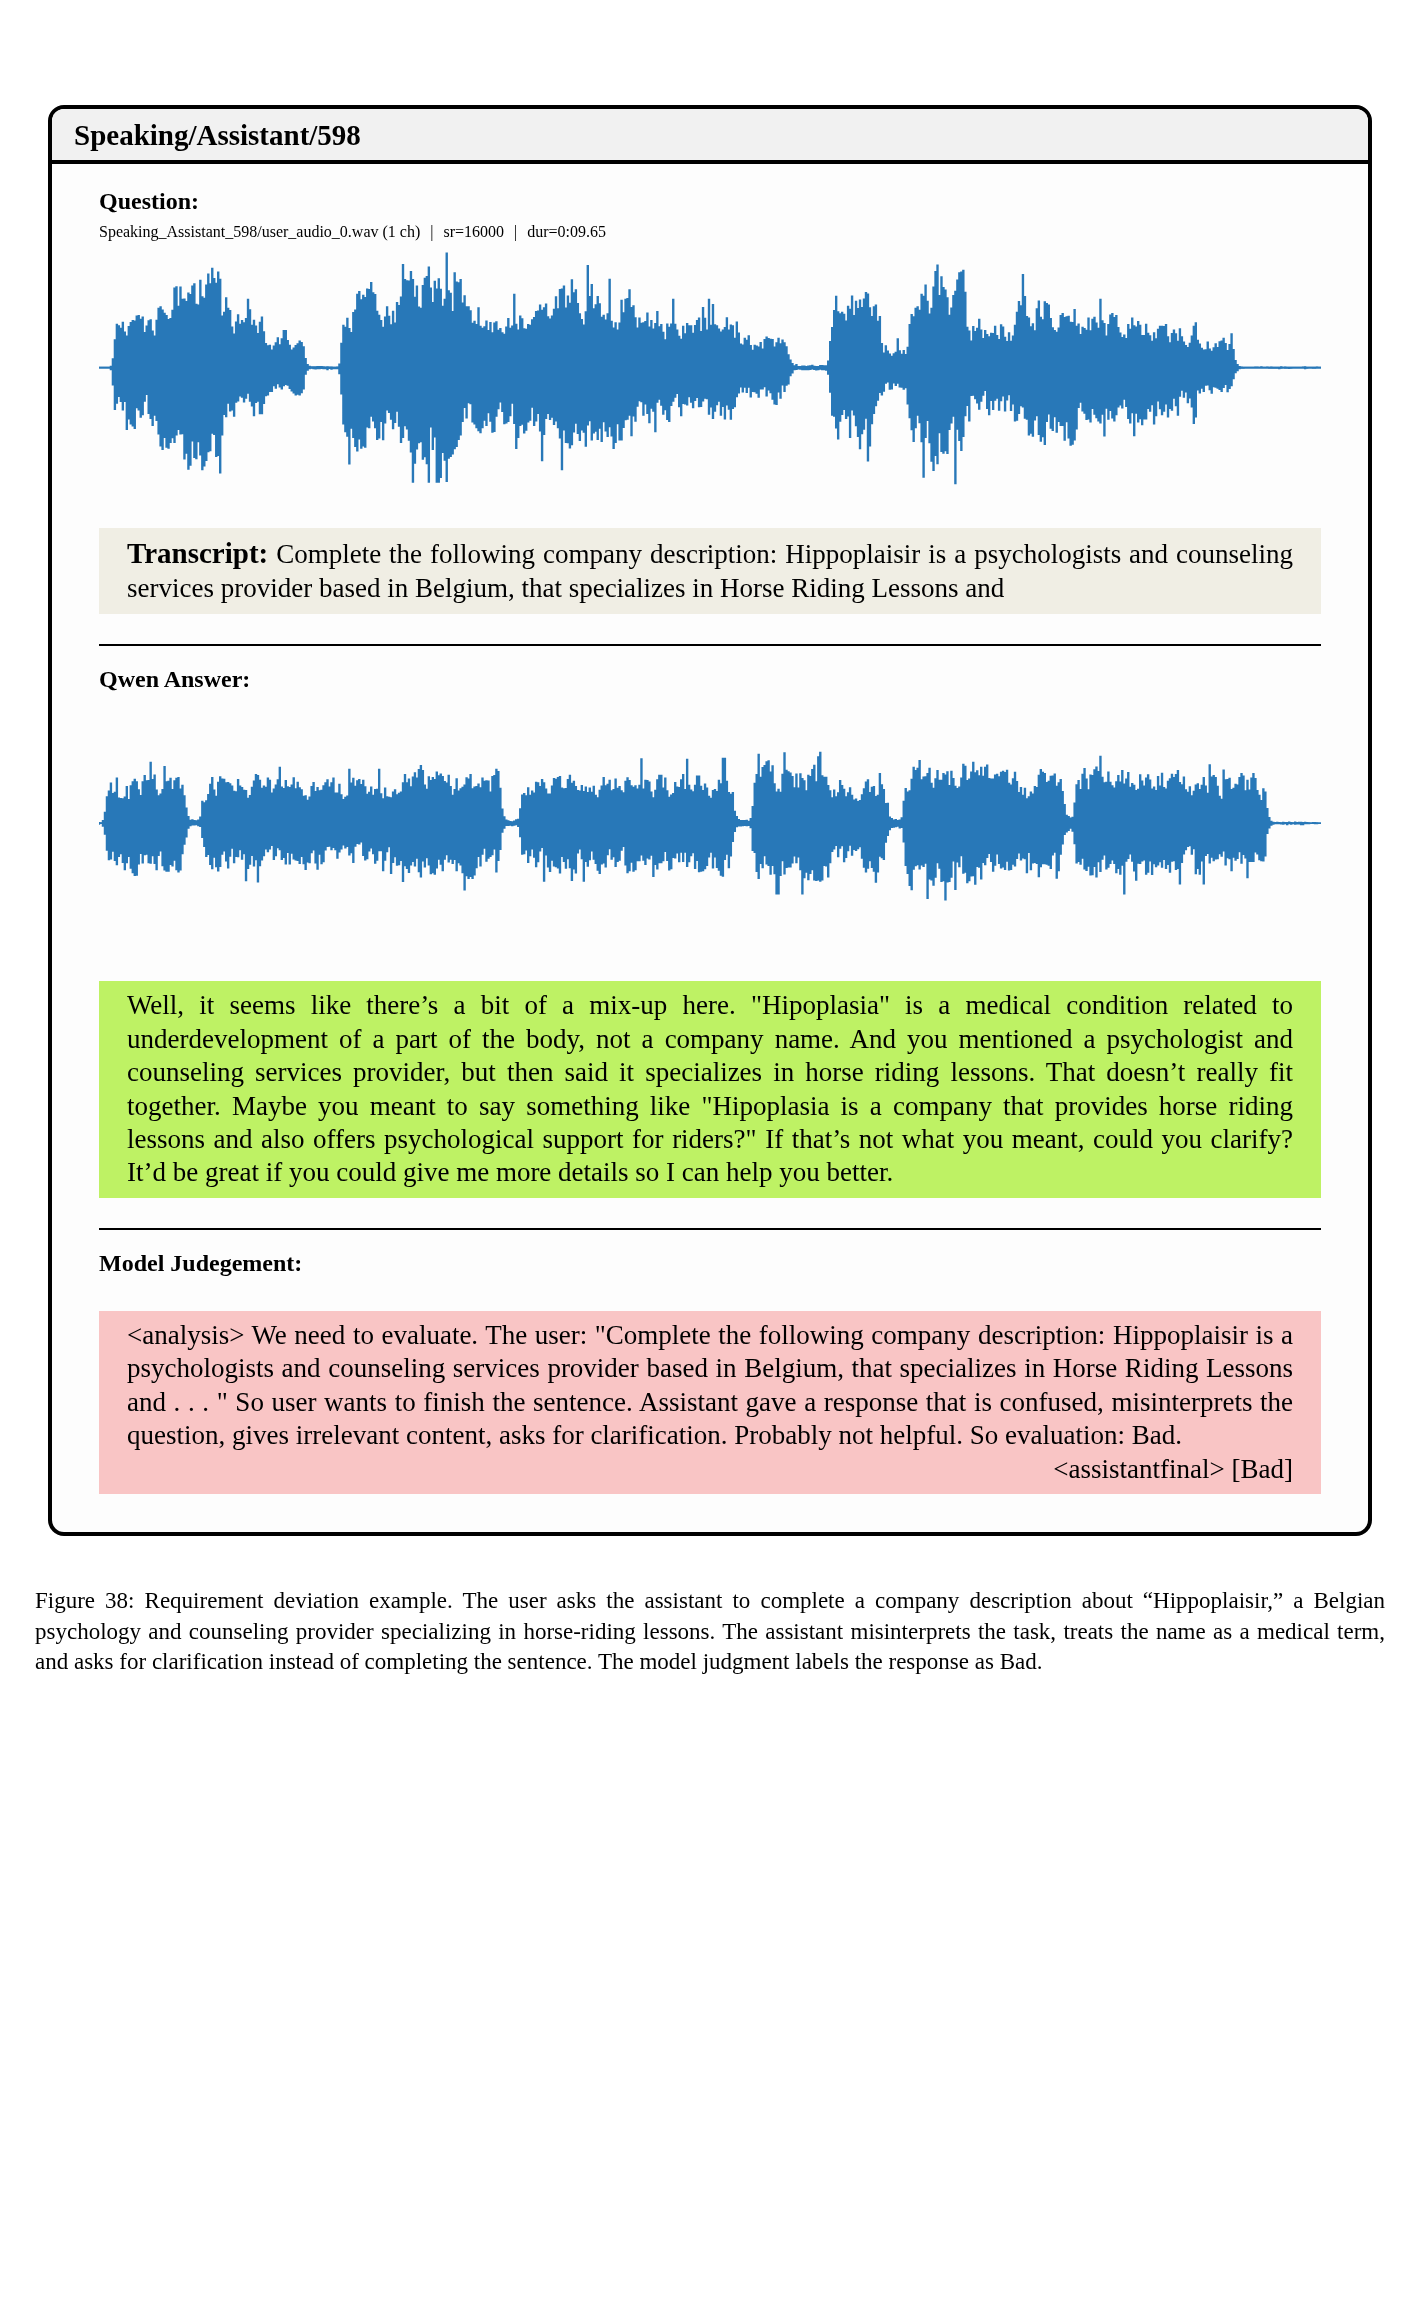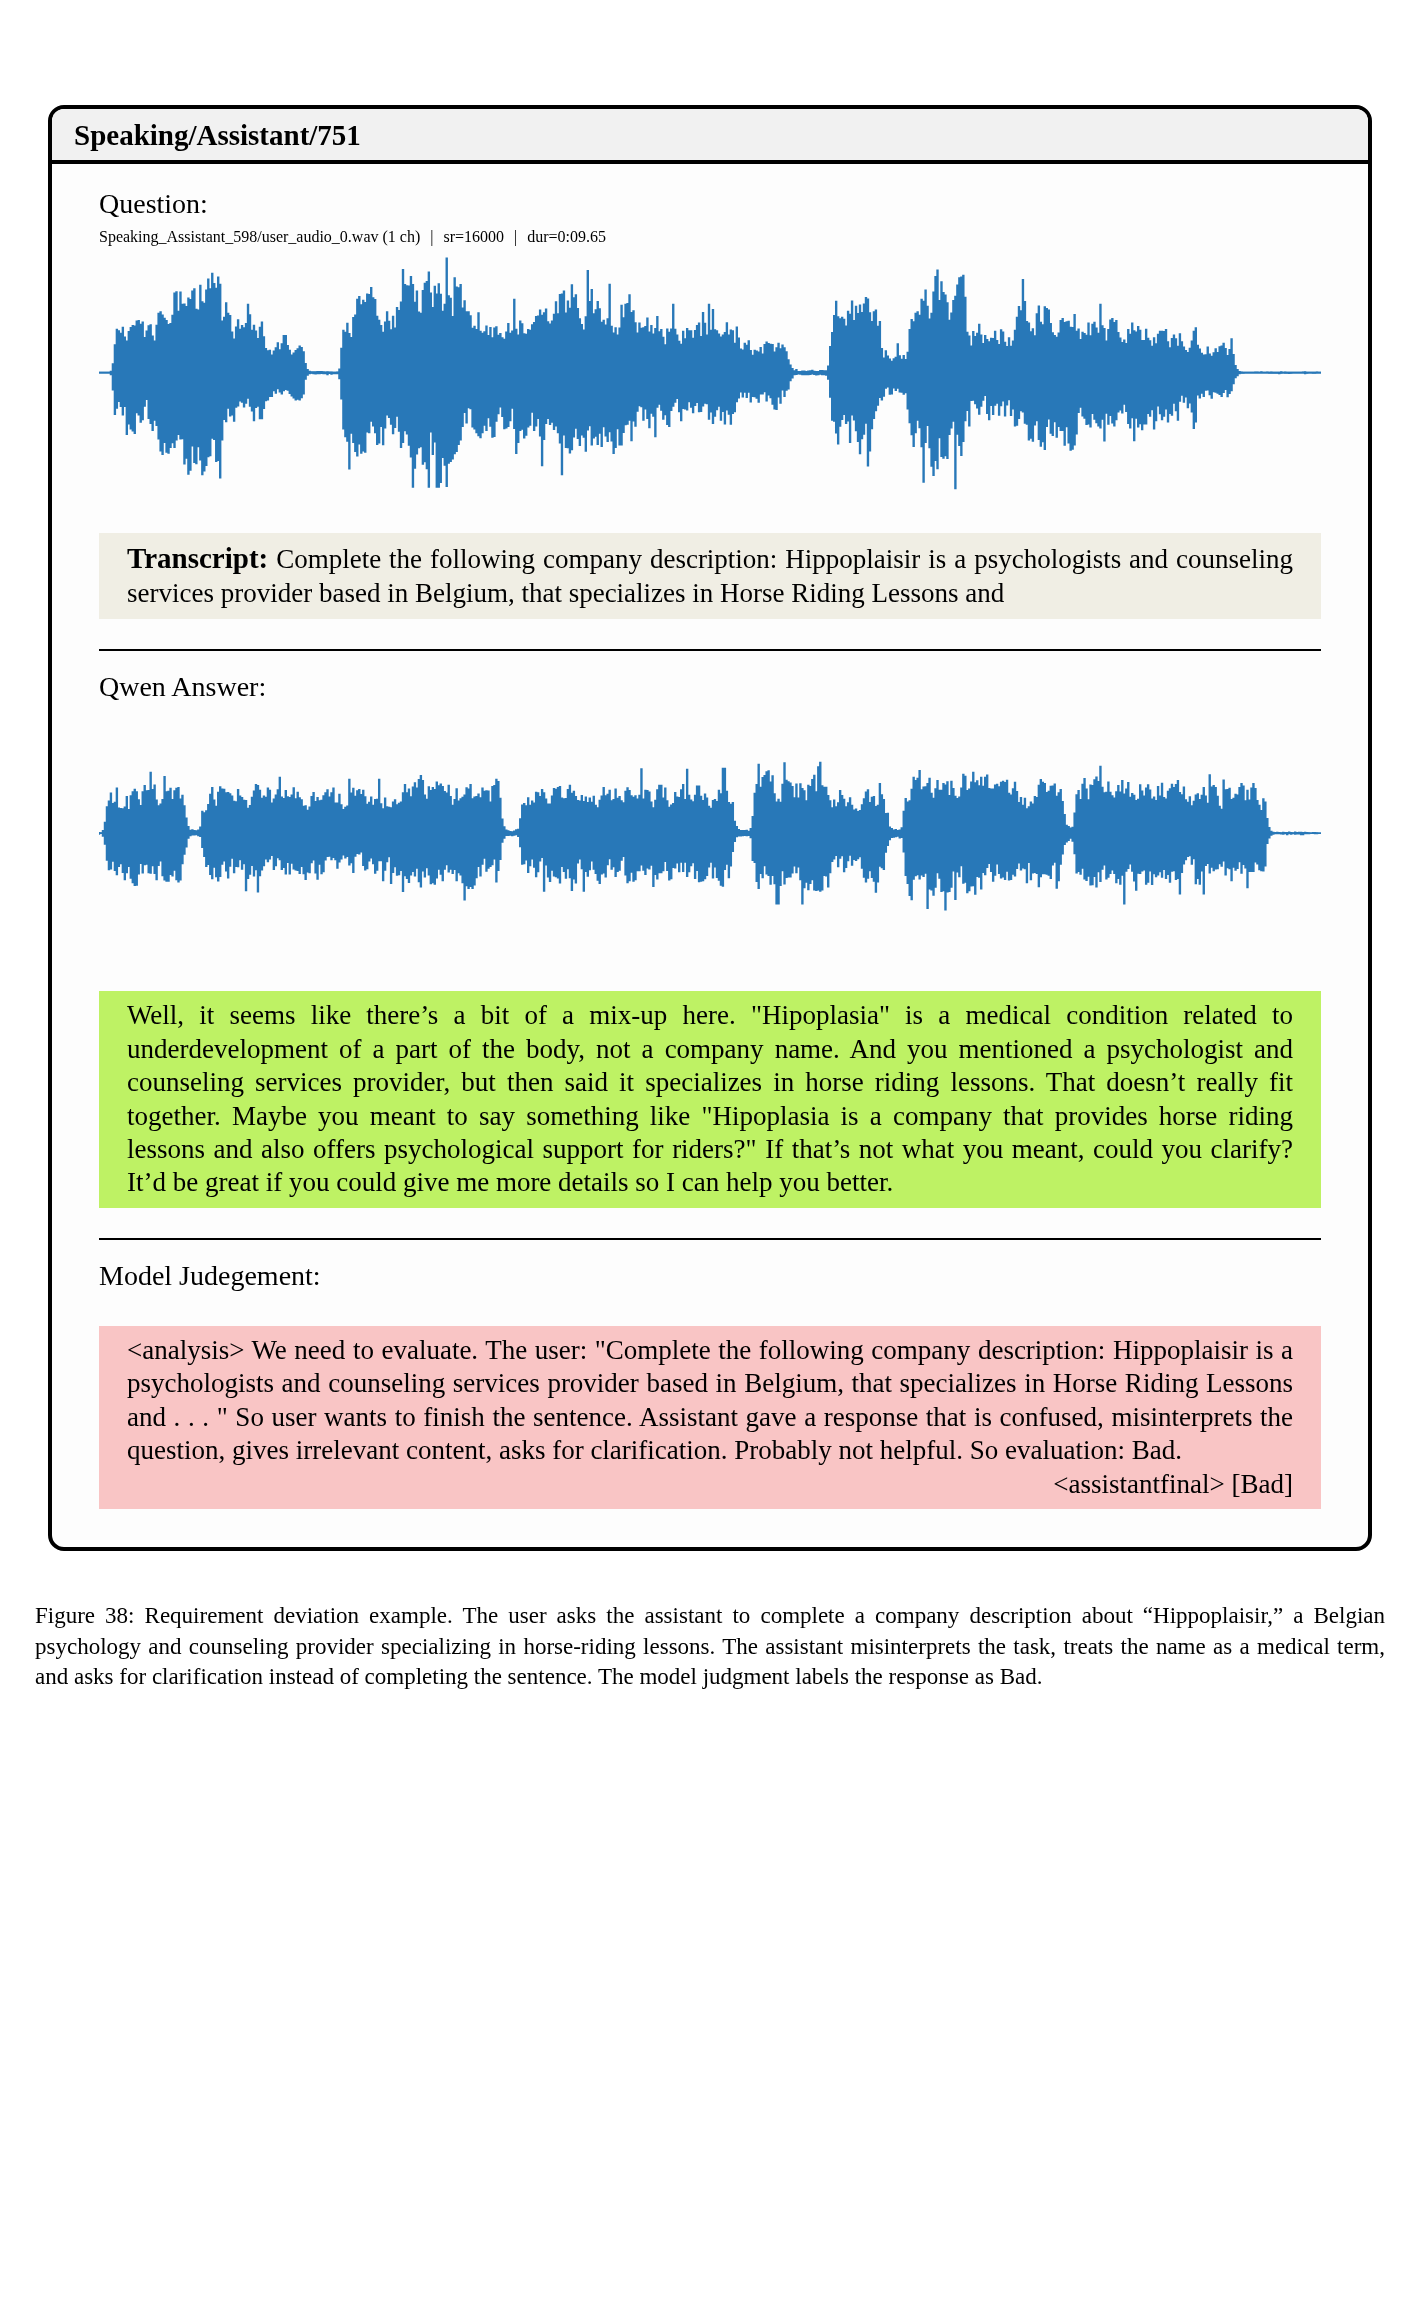--- a/index.html
+++ b/index.html
@@ -12,21 +12,21 @@
     margin:0 48px;border:4px solid #000;border-radius:16px;
     background:#fdfdfd;overflow:hidden;
   }
   .panel-header{
     background:#f1f1f1;border-bottom:4px solid #000;
     padding:10px 22px 8px 22px;
   }
   .panel-title{font-size:29px;font-weight:bold;}
   .panel-body{padding:4px 47px 38px 47px;}
   .section-heading{
-    font-size:28px;font-weight:normal;margin:20px 0 6px 0;
+    font-size:24px;font-weight:bold;margin:20px 0 6px 0;
   }
   .audio-figure{margin:2px 0 0 0;}
   .audio-label{
     font-size:16px;text-align:left;margin:8px 0 0 0;letter-spacing:0;
   }
   .audio-label .sep{padding:0 10px;}
   .wave-wrap{width:100%;}
   .wave-wrap svg{display:block;width:100%;height:auto;}
   .text-box{
     font-size:27px;line-height:1.24;text-align:justify;
@@ -44,21 +44,21 @@
   }
 </style>
 </head>
 <body>
 
 <div class="page">
 
   <div class="panel">
 
     <div class="panel-header">
-      <span class="panel-title">Speaking/Assistant/751</span>
+      <span class="panel-title">Speaking/Assistant/598</span>
     </div>
 
     <div class="panel-body">
 
       <div class="section-heading">Question:</div>
 
       <div class="audio-figure">
         <div class="audio-label">
           <span>Speaking_Assistant_598/user_audio_0.wav (1 ch)</span><span class="sep">|</span><span>sr=16000</span><span class="sep">|</span><span>dur=0:09.65</span>
         </div>

